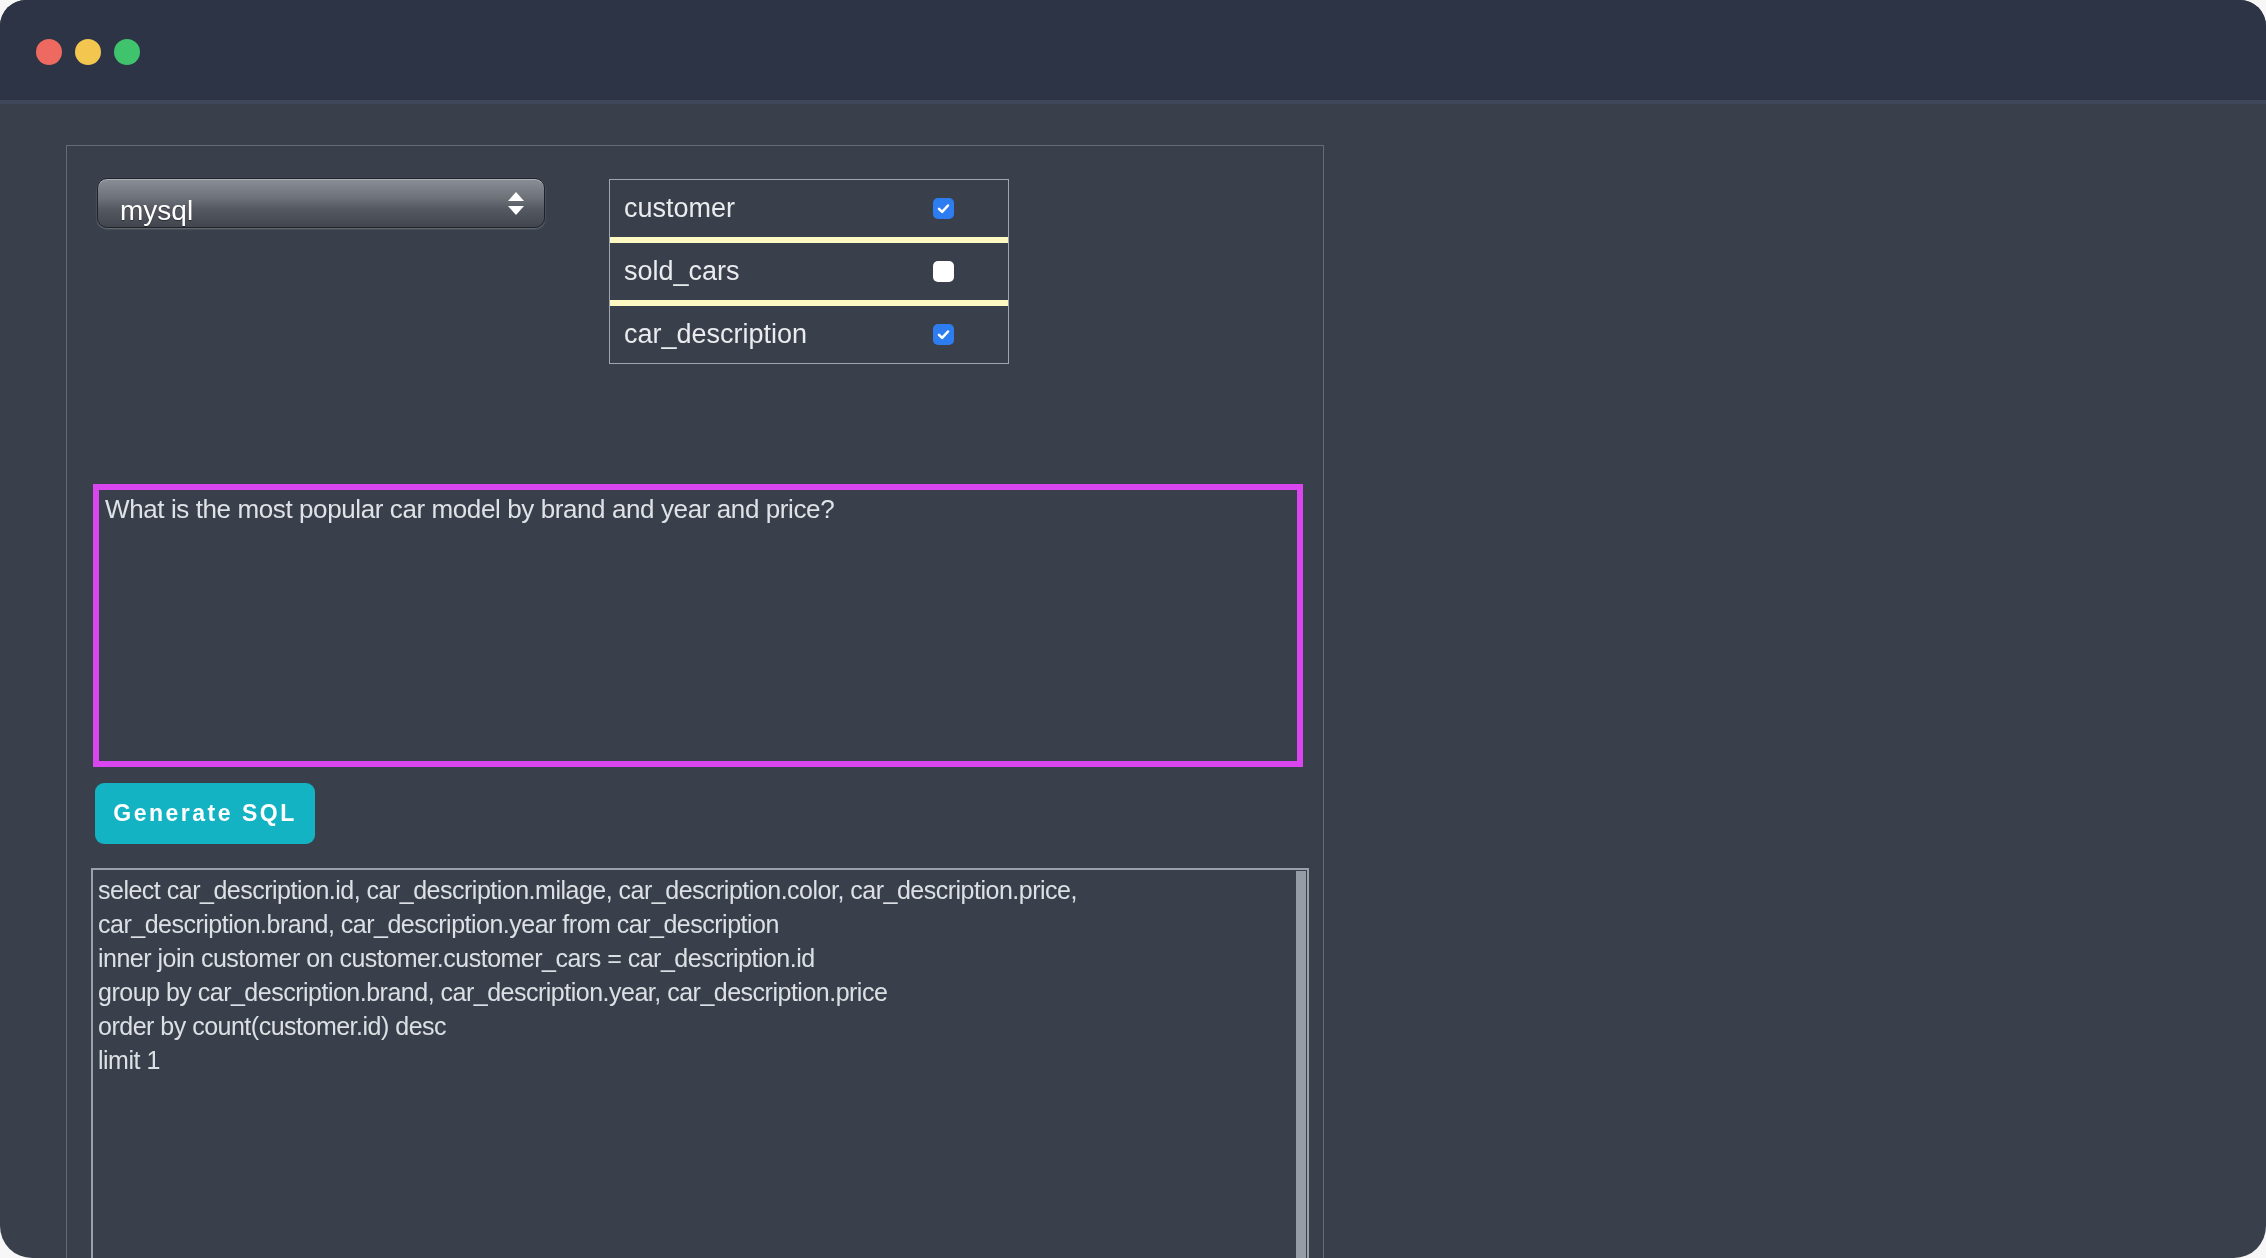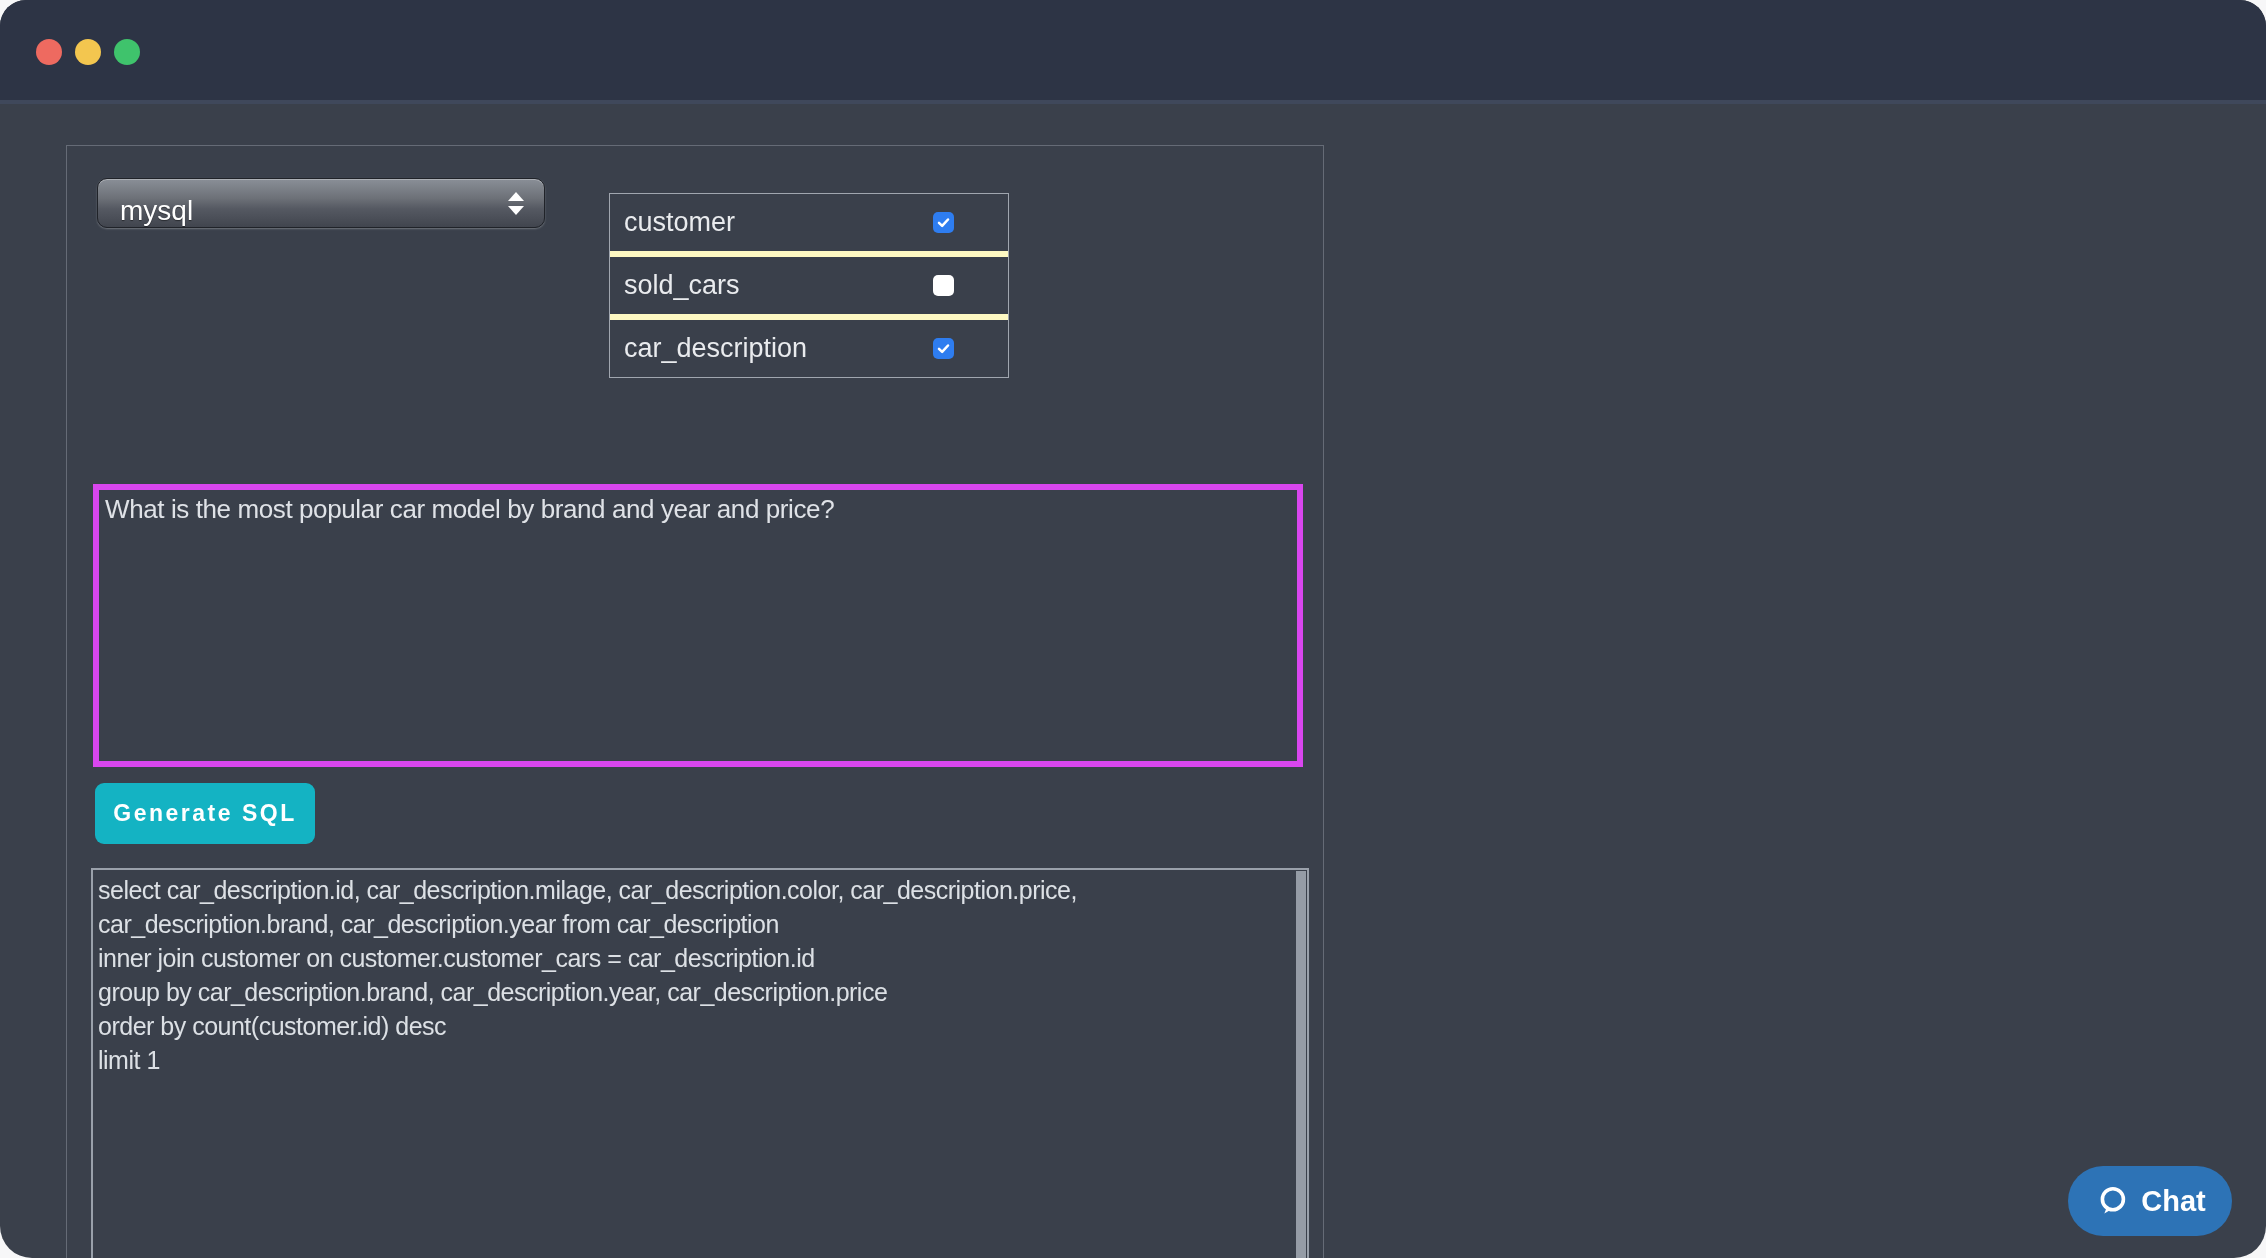--- a/index.html
+++ b/index.html
@@ -43,21 +43,21 @@
   }
   .db-select .value{flex:1;text-shadow:0 1px 1px rgba(0,0,0,.45);}
   .stepper{
     position:absolute;right:20px;top:0;bottom:0;width:16px;
     display:flex;flex-direction:column;justify-content:center;align-items:center;gap:5px;
   }
   .tri-up{width:0;height:0;border-left:8px solid transparent;border-right:8px solid transparent;border-bottom:9px solid #ffffff;}
   .tri-down{width:0;height:0;border-left:8px solid transparent;border-right:8px solid transparent;border-top:9px solid #ffffff;}
   
   .table-list{
-    position:absolute;left:542px;top:47px;width:400px;
+    position:absolute;left:542px;top:33px;width:400px;
     border:1px solid #a0a6af;box-sizing:border-box;
   }
   .trow{
     height:57px;display:flex;align-items:center;justify-content:space-between;
     padding:0 54px 0 14px;
   }
   .trow + .trow{border-top:6px solid #fef9c3;gap:8px;}
   .tlabel{color:#e9ebee;font-size:27px;}
   .cb{
     width:21px;height:21px;border-radius:5px;background:#ffffff;
@@ -168,21 +168,14 @@
 car_description.brand, car_description.year from car_description
 inner join customer on customer.customer_cars = car_description.id
 group by car_description.brand, car_description.year, car_description.price
 order by count(customer.id) desc
 limit 1</textarea>
       <div class="sql-scrollbar"></div>
     </div>
 
   </div>
 
-  <button class="chat-btn" style="background: rgb(45, 115, 182);">
-    <svg width="36" height="36" viewBox="0 0 24 24">
-      <circle cx="12.6" cy="10.8" r="7" fill="none" stroke="#ffffff" stroke-width="2.4"></circle>
-      <path d="M8.3 16.6 L6.9 20.4 L11.2 17.8 Z" fill="#ffffff"></path>
-    </svg>
-    <span>Chat</span>
-  </button>
 
 </div>
 
 </body></html>

